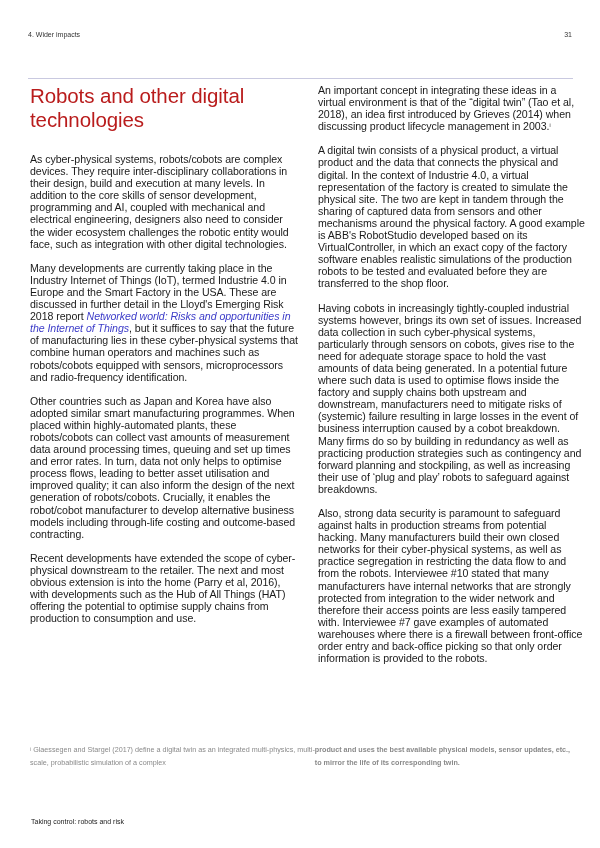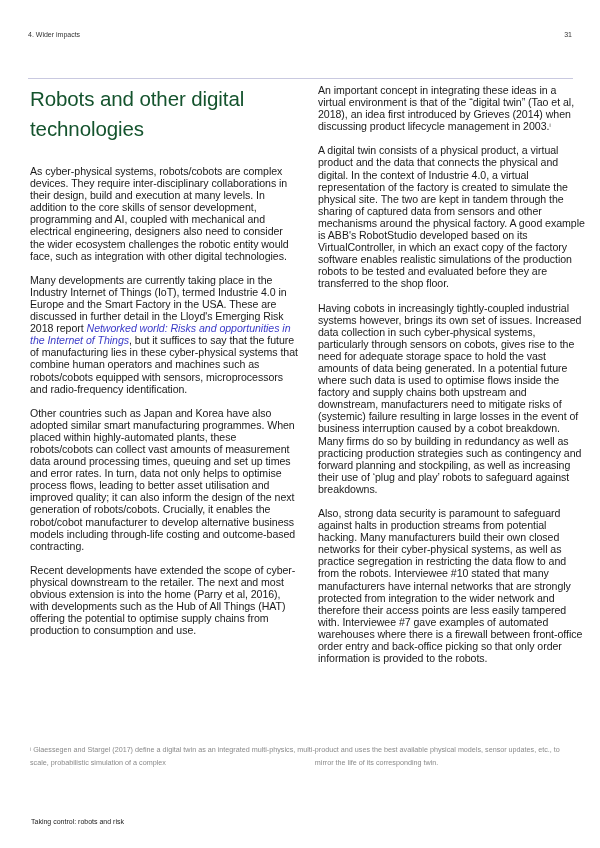--- a/index.html
+++ b/index.html
@@ -15,32 +15,32 @@
     position: absolute; top: 78px; left: 28px; width: 545px; height: 1px;
     background: #c9c9e0;
   }
   .col {
     position: absolute; top: 84px; width: 268px;
     font-size: 10.6px; line-height: 12.1px; letter-spacing: -0.05px;
   }
   .col-left { left: 30px; }
   .col-right { left: 318px; }
   h1.section-title {
-    margin: 0 0 21px 0; font-weight: normal; color: #14532d;
-    font-size: 20.5px; line-height: 30px; letter-spacing: -0.1px;
+    margin: 0 0 21px 0; font-weight: normal; color: #b91c1c;
+    font-size: 20.5px; line-height: 24px; letter-spacing: -0.1px;
   }
   p { margin: 0 0 12px 0; }
   a.inline-link { color: #3b3bc8; font-style: italic; text-decoration: none; }
   sup.fn { font-size: 5px; vertical-align: top; position: relative; top: -1px; }
   .footnotes {
     position: absolute; top: 744px; left: 30px; right: 28px;
     display: flex; font-size: 7.2px; line-height: 12.5px; color: #8a8a8a;
   }
   .footnotes .fn-left { width: 288px; }
-  .footnotes .fn-right { width: 260px; }
+  .footnotes .fn-right { width: 260px; font-weight: bold; }
   .footer {
     position: absolute; top: 818px; left: 31px; font-size: 7px; color: #222;
   }
 </style>
 </head>
 <body>
 
 <div class="running-head">
   <span>4. Wider impacts</span>
   <span>31</span>

